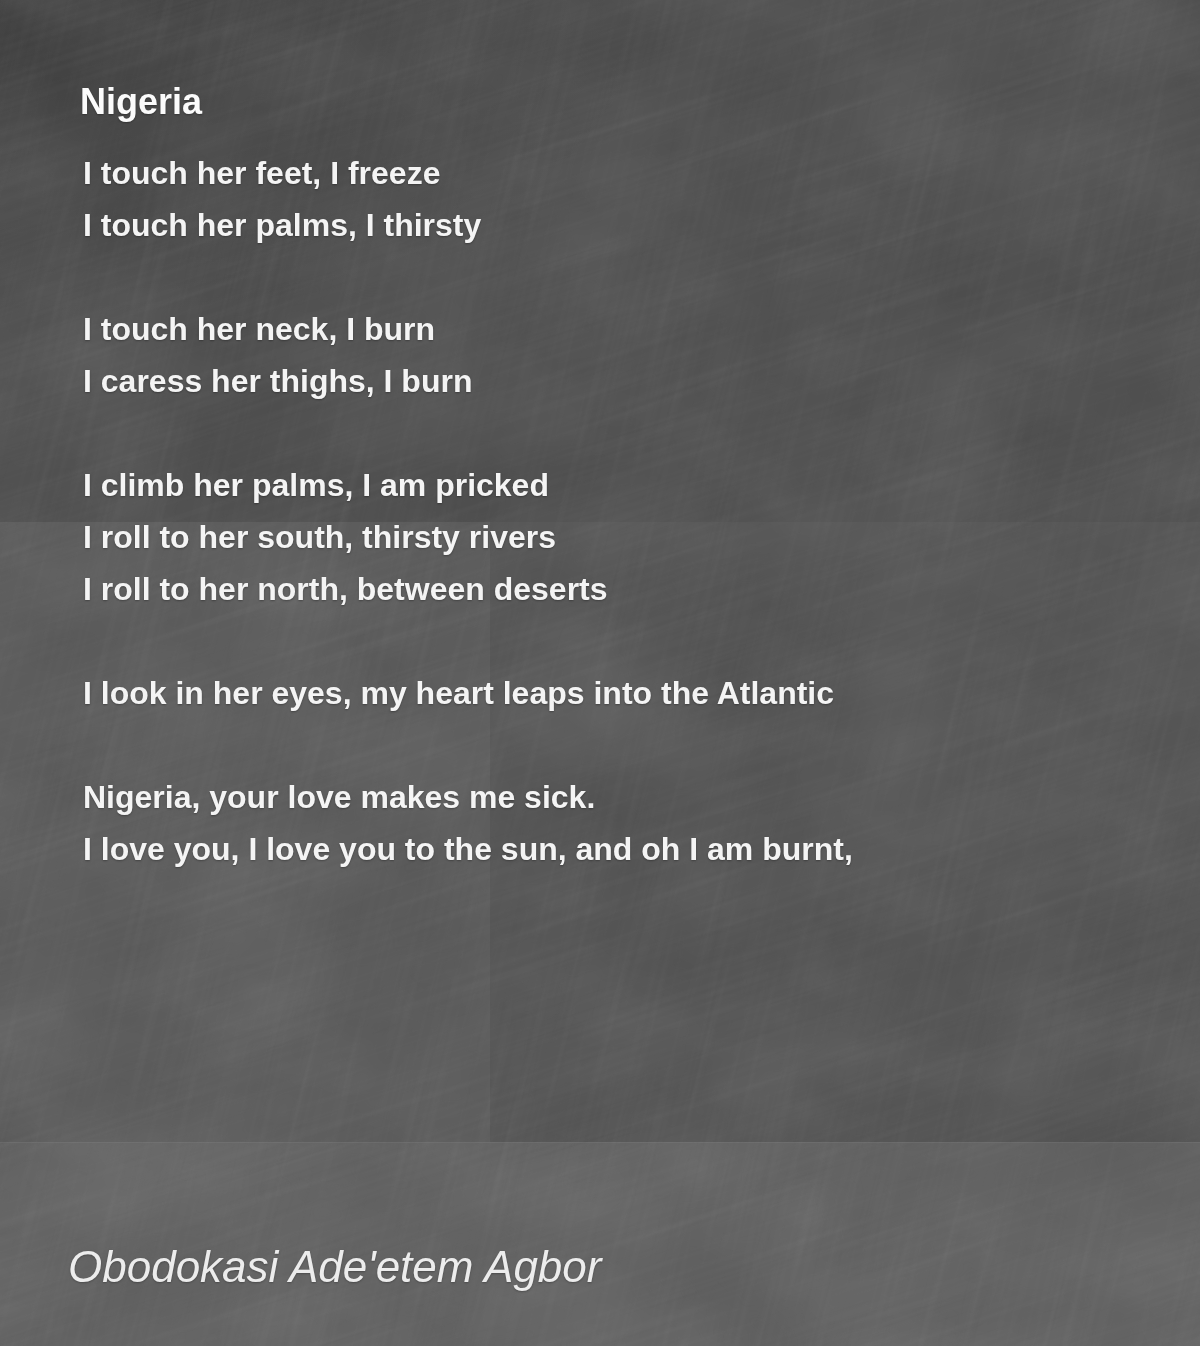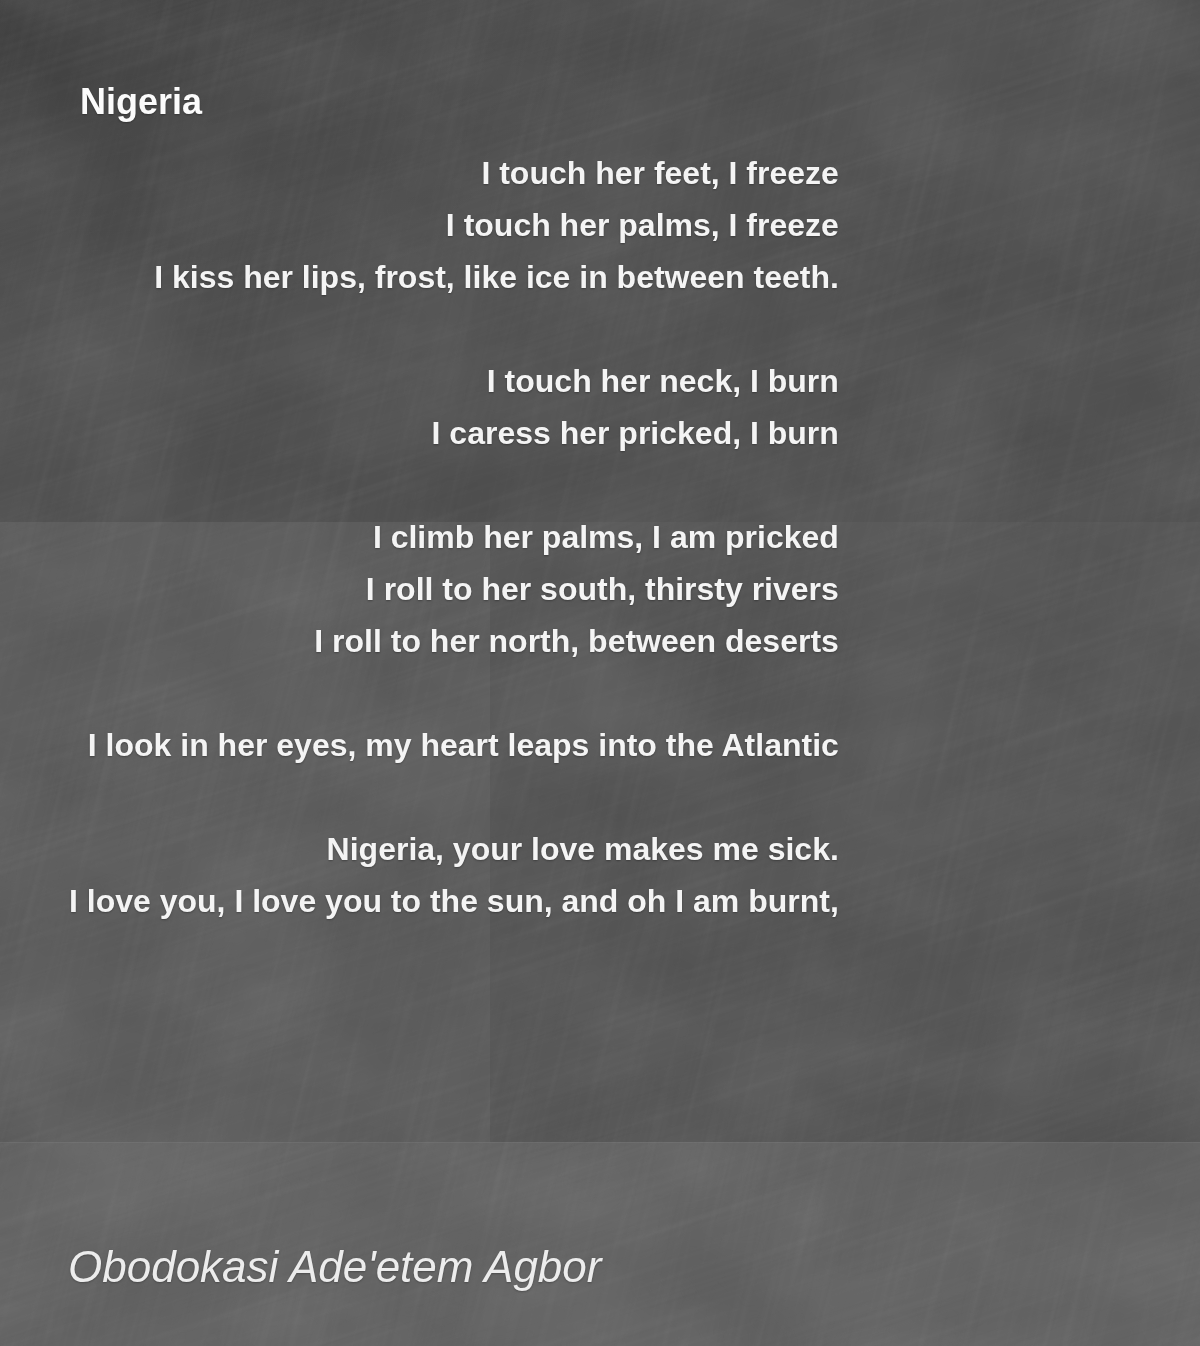--- a/index.html
+++ b/index.html
@@ -51,23 +51,22 @@
     margin: 12px;
     font-size: 36px;
     font-weight: bold;
     line-height: 1;
     color: #fbfbfb;
     text-shadow: 0 1px 2px rgba(0,0,0,0.3);
     z-index: 5;
   }
   .poem {
     position: absolute;
-    left: 69px; top: 147px;
+    left: 83px; top: 147px;
     z-index: 5;
-    text-align: right;
   }
   .stanza { margin: 0 0 52px 0; }
   .line {
     margin: 0;
     font-size: 32px;
     font-weight: bold;
     line-height: 52px;
     white-space: pre;
     color: #f4f4f4;
     text-shadow: 0 1px 2px rgba(0,0,0,0.3);
@@ -117,26 +116,25 @@
     <g transform="rotate(14 600 673)">
       <rect x="-350" y="-350" width="1900" height="2046" filter="url(#streaks2)" opacity="0.06"></rect>
     </g>
   </svg>
 
   <h1 class="title">Nigeria</h1>
 
   <div class="poem">
     <div class="stanza">
       <p class="line">I touch her feet, I freeze</p>
-      <p class="line">I touch her palms, I freeze</p>
-      <p class="line">I kiss her lips, frost, like ice in between teeth.</p>
+      <p class="line">I touch her palms, I thirsty</p>
     </div>
     <div class="stanza">
       <p class="line">I touch her neck, I burn</p>
-      <p class="line">I caress her pricked, I burn</p>
+      <p class="line">I caress her thighs, I burn</p>
     </div>
     <div class="stanza">
       <p class="line">I climb her palms, I am pricked</p>
       <p class="line">I roll to her south, thirsty rivers</p>
       <p class="line">I roll to her north, between deserts</p>
     </div>
     <div class="stanza">
       <p class="line">I look in her eyes, my heart leaps into the Atlantic</p>
     </div>
     <div class="stanza">

